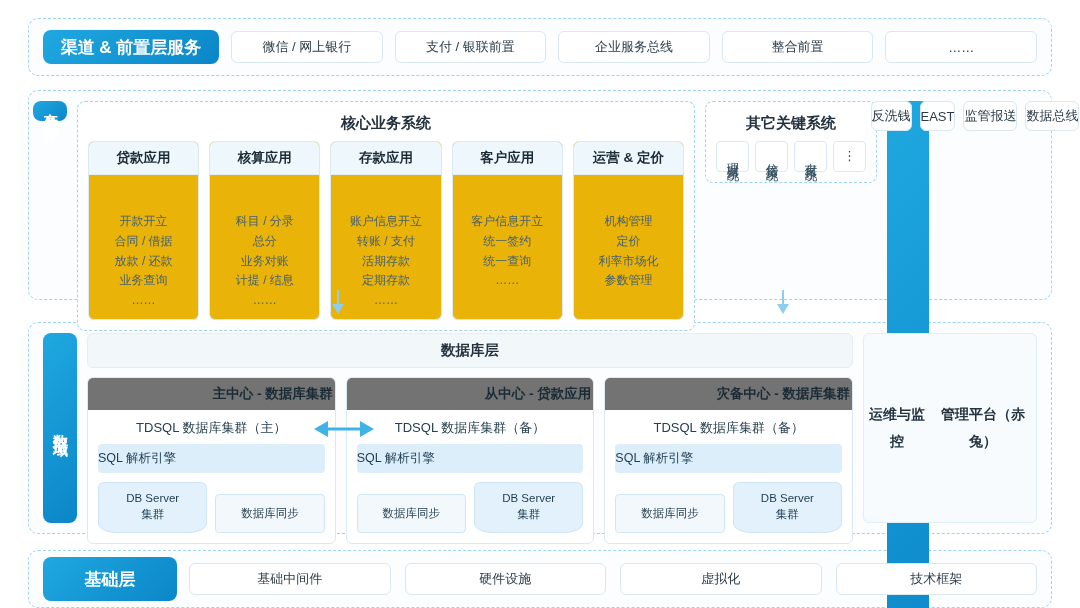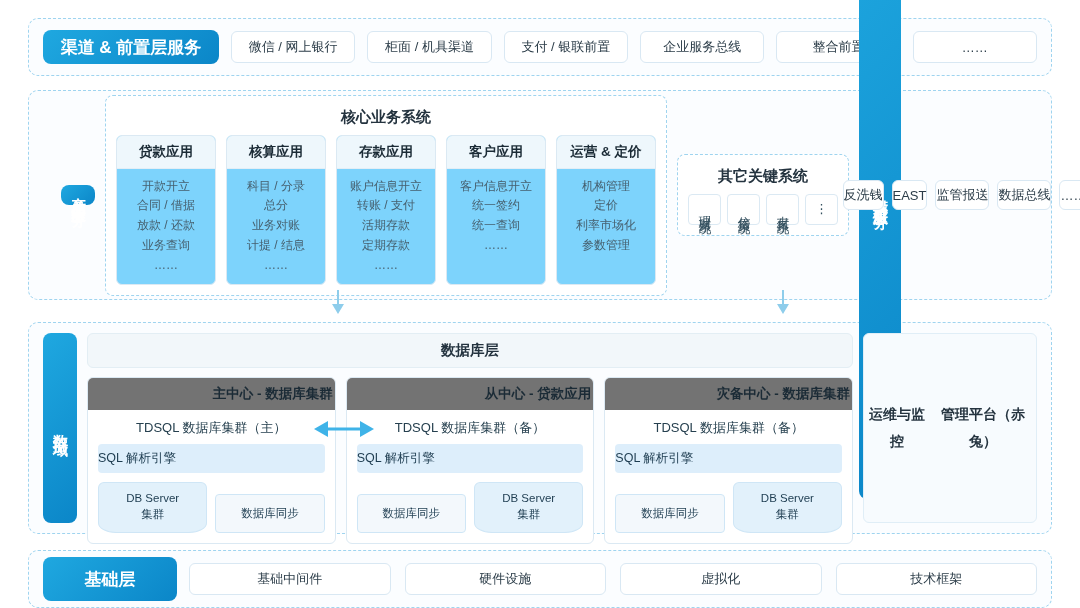--- a/index.html
+++ b/index.html
@@ -72,23 +72,23 @@
   .row-channel .pills {
     display: flex;
     gap: 12px;
     flex: 1;
   }
 
   
   .row-product {
     margin-top: 14px;
     height: 210px;
-    padding: 10px 32px;
+    padding: 10px 4px;
     gap: 10px;
-    align-items: center;
+    align-items: flex-start;
   }
   .row-product .side-label {
     width: 34px;
     font-size: 15px;
     writing-mode: vertical-rl;
     letter-spacing: 4px;
     flex: none;
   }
   .core-box, .other-box {
     border: 1px dashed #9fd4ef;
@@ -110,24 +110,25 @@
   }
   .core-cols {
     display: flex;
     gap: 10px;
     flex: 1;
   }
   .core-col {
     flex: 1;
     border: 1px solid #dbe9f3;
     border-radius: 6px;
-    background: #7dd3fc;
+    background: #eab308;
     display: flex;
     flex-direction: column;
     overflow: hidden;
+    gap: 29px;
   }
   .core-col-head {
     background: #eef7fc;
     text-align: center;
     font-weight: bold;
     font-size: 13.5px;
     color: #1b2b36;
     padding: 7px 2px;
     border-bottom: 1px solid #e3eef6;
   }
@@ -324,21 +325,20 @@
 </style>
 </head>
 <body>
 
 <div class="page">
 
   <div class="band row-channel">
     <div class="side-label">渠道 &amp; 前置层服务</div>
     <div class="pills">
       <div class="pill">微信 / 网上银行</div>
-      <div class="pill">柜面 / 机具渠道</div>
       <div class="pill">支付 / 银联前置</div>
       <div class="pill">企业服务总线</div>
       <div class="pill">整合前置</div>
       <div class="pill">……</div>
     </div>
   </div>
 
   <div class="band row-product">
     <div class="side-label">产品层服务</div>
 

